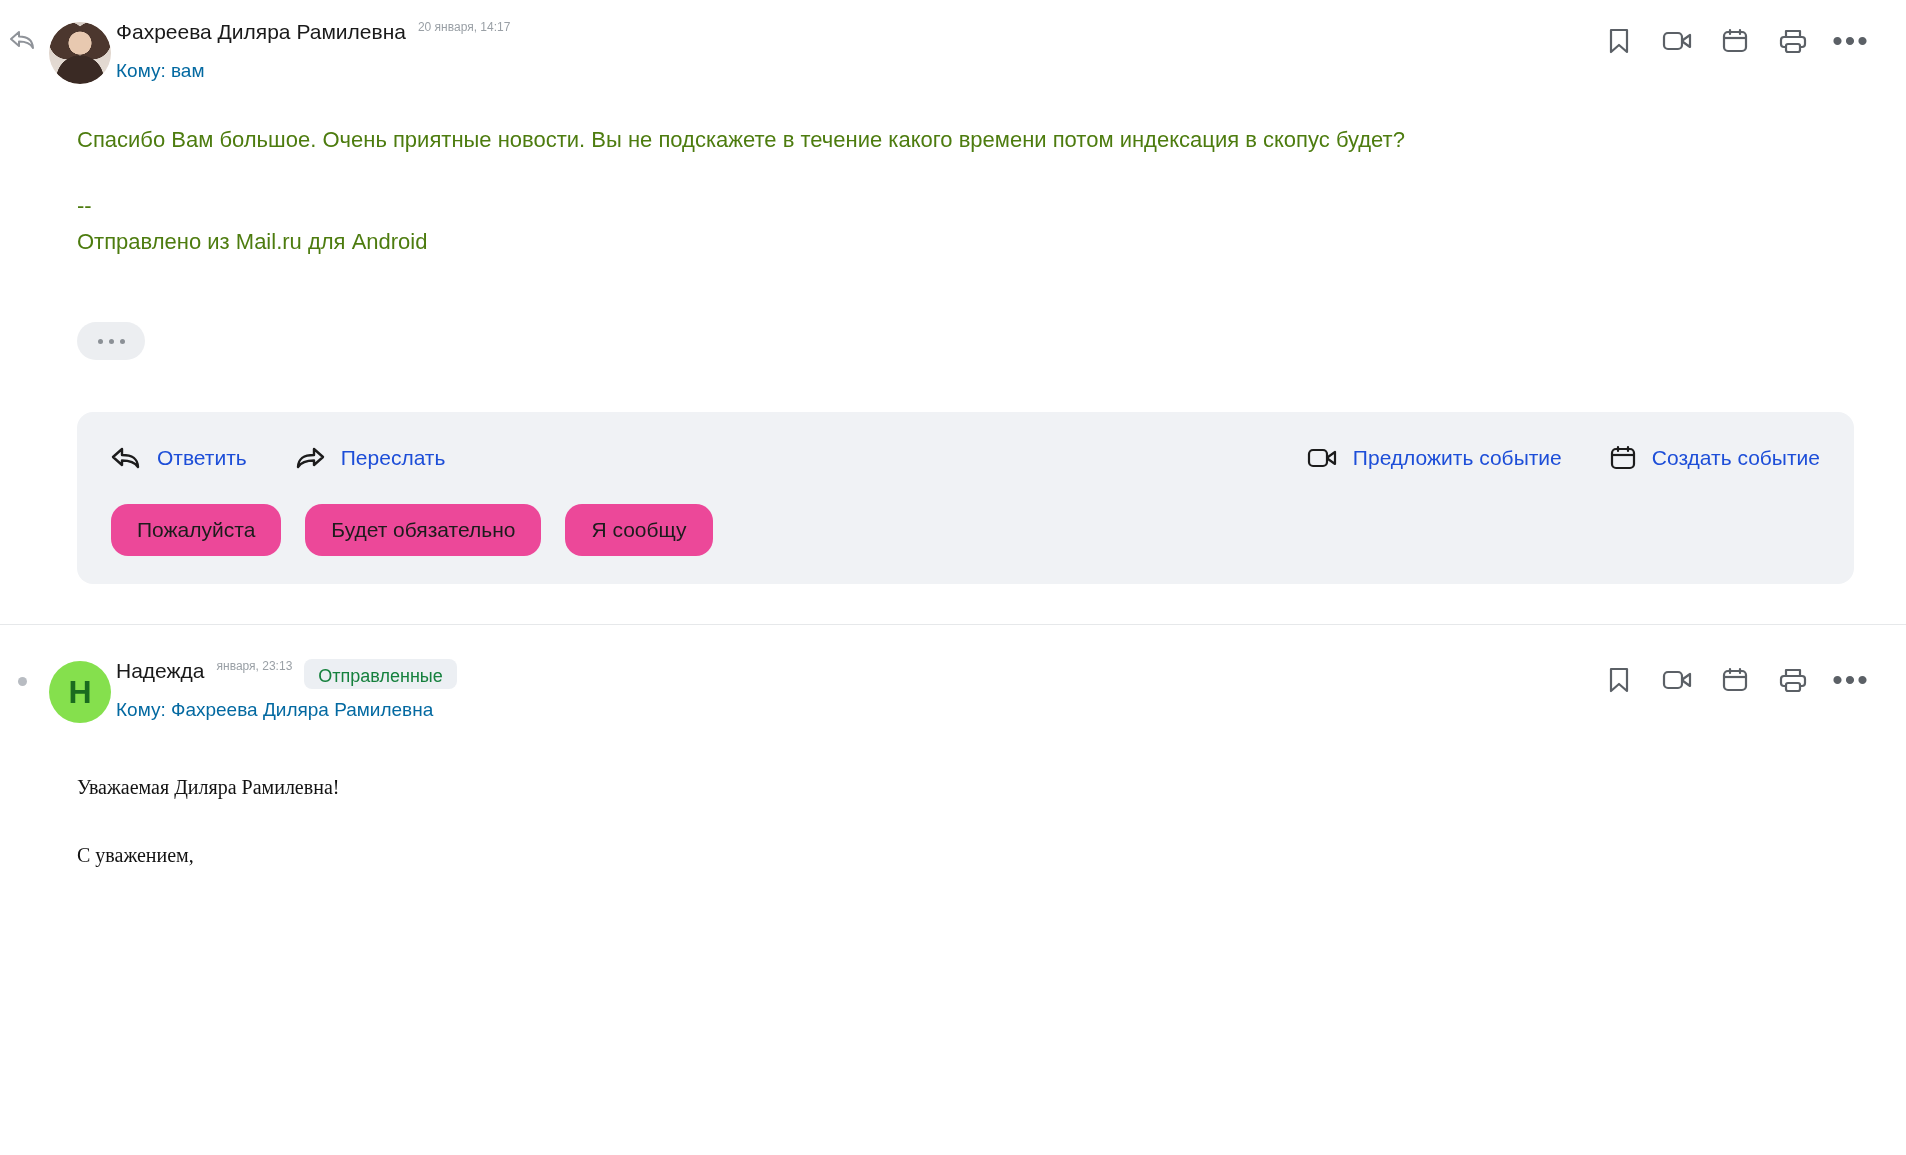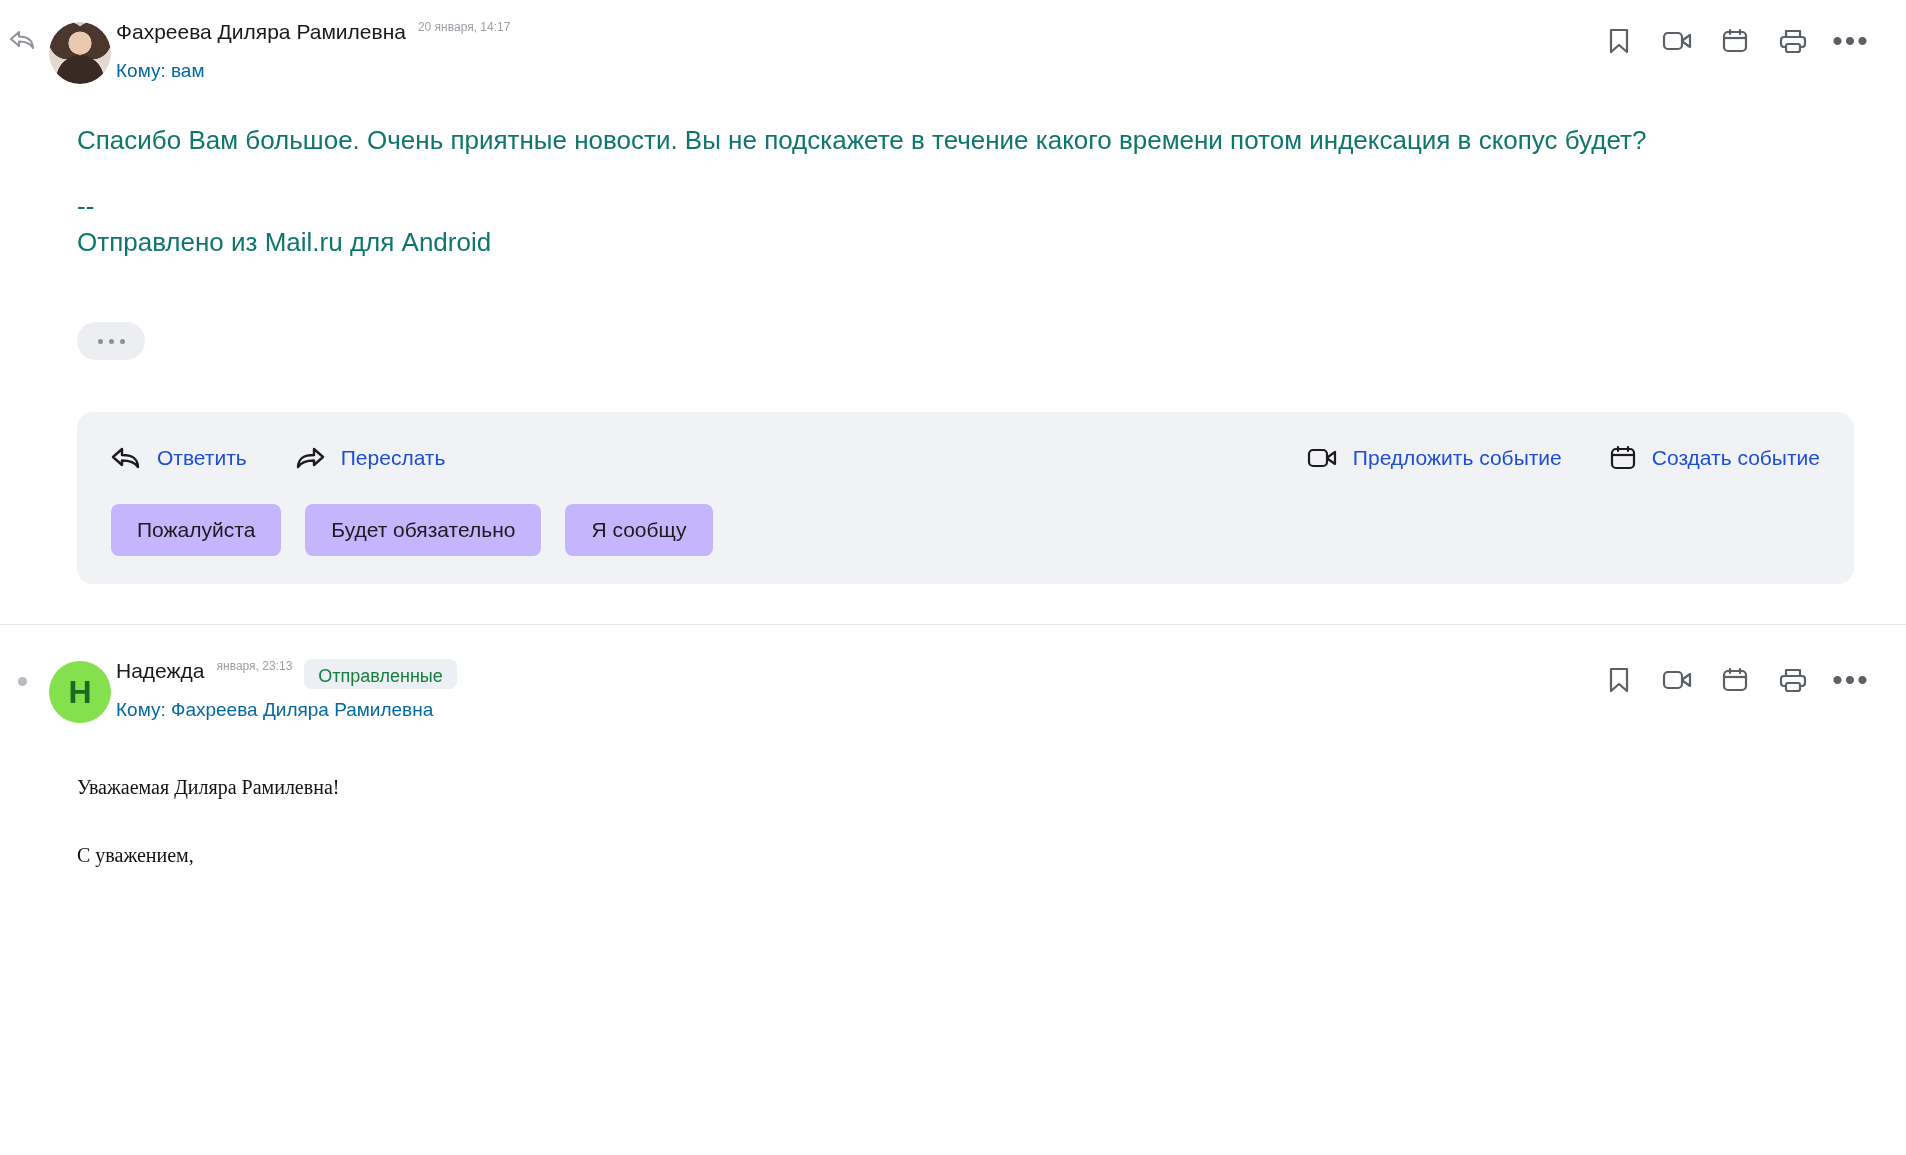--- a/index.html
+++ b/index.html
@@ -156,23 +156,23 @@
     border-radius: 50%;
     background: #b8bcc2;
     display: block;
   }
 
   
   .msg-body {
     padding: 0 52px 0 77px;
   }
   .body-text {
-    font-size: 26px;
+    font-size: 22px;
     line-height: 36px;
-    color: #0f766e;
+    color: #4d7c0f;
     max-width: 1760px;
   }
   .body-text p {
     margin: 0;
   }
   .sig-gap { height: 30px; }
 
   .body-serif {
     font-family: "Liberation Serif", serif;
     font-size: 20px;
@@ -231,22 +231,22 @@
     gap: 48px;
   }
   .qp-right .qp-action { margin-right: 0; }
 
   .qp-row2 {
     display: flex;
     gap: 24px;
     margin-top: 22px;
   }
   .smart-reply {
-    background: #c4b5fd;
-    border-radius: 8px;
+    background: #ec4899;
+    border-radius: 17px;
     padding: 14px 26px;
     font-size: 21px;
     color: #1c1c1c;
     cursor: pointer;
     white-space: nowrap;
   }
 
   .divider {
     margin-top: 40px;
     height: 1px;

